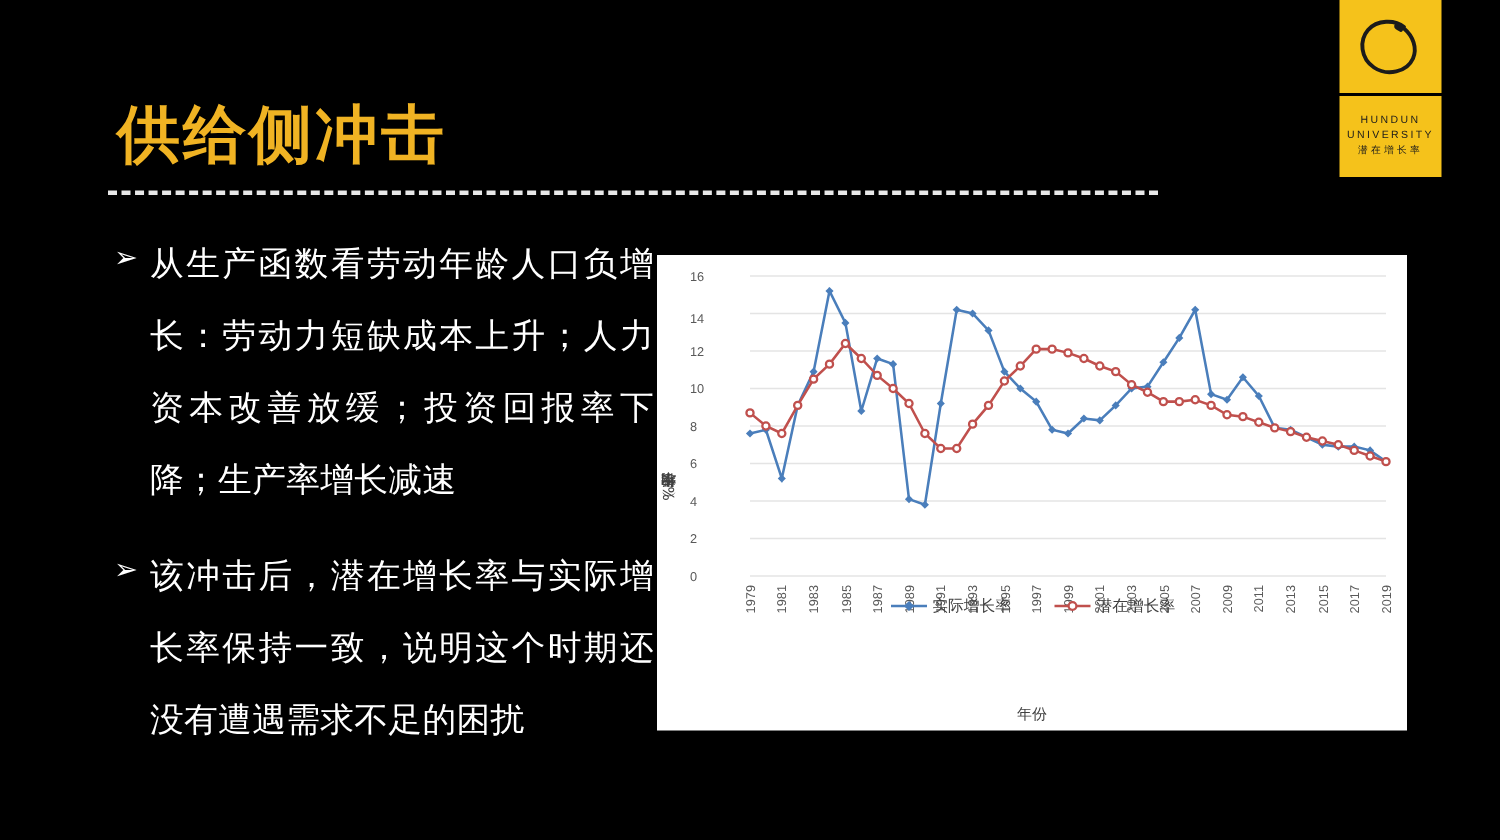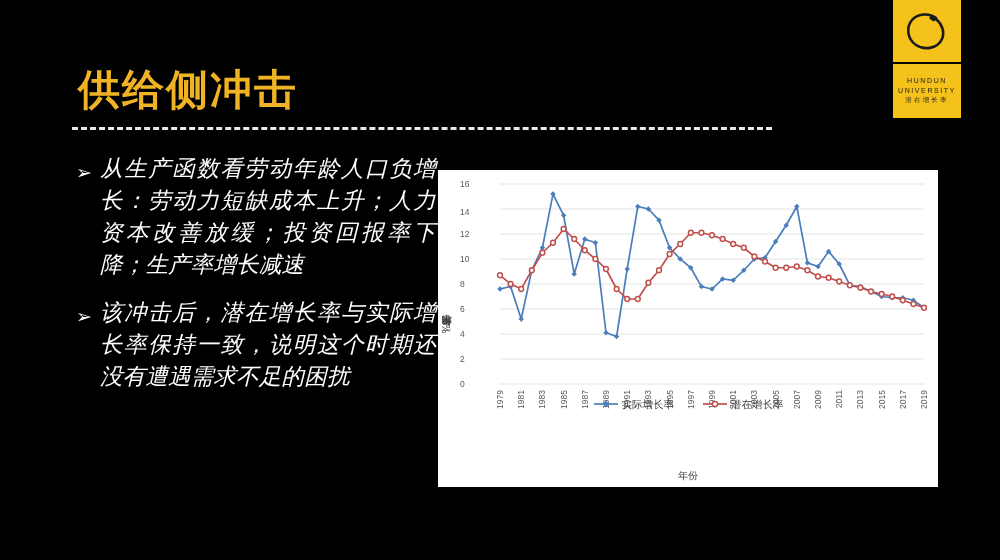--- a/index.html
+++ b/index.html
@@ -101,24 +101,23 @@
     color: #ffffff;
     font-size: 19px;
     line-height: 40px;
     text-align: left;
     padding-left: 2px;
   }
   .bullet-text {
     flex: 1 1 auto;
     color: #ffffff;
     font-size: 22.5px;
-    line-height: 32px;
+    line-height: 48px;
     letter-spacing: 0.2px;
     text-align: justify;
-    font-style: italic;
   }
 
   
   #chart-panel {
     position: absolute;
     left: 438px;
     top: 170px;
     width: 500px;
     height: 317px;
     background: #ffffff;

